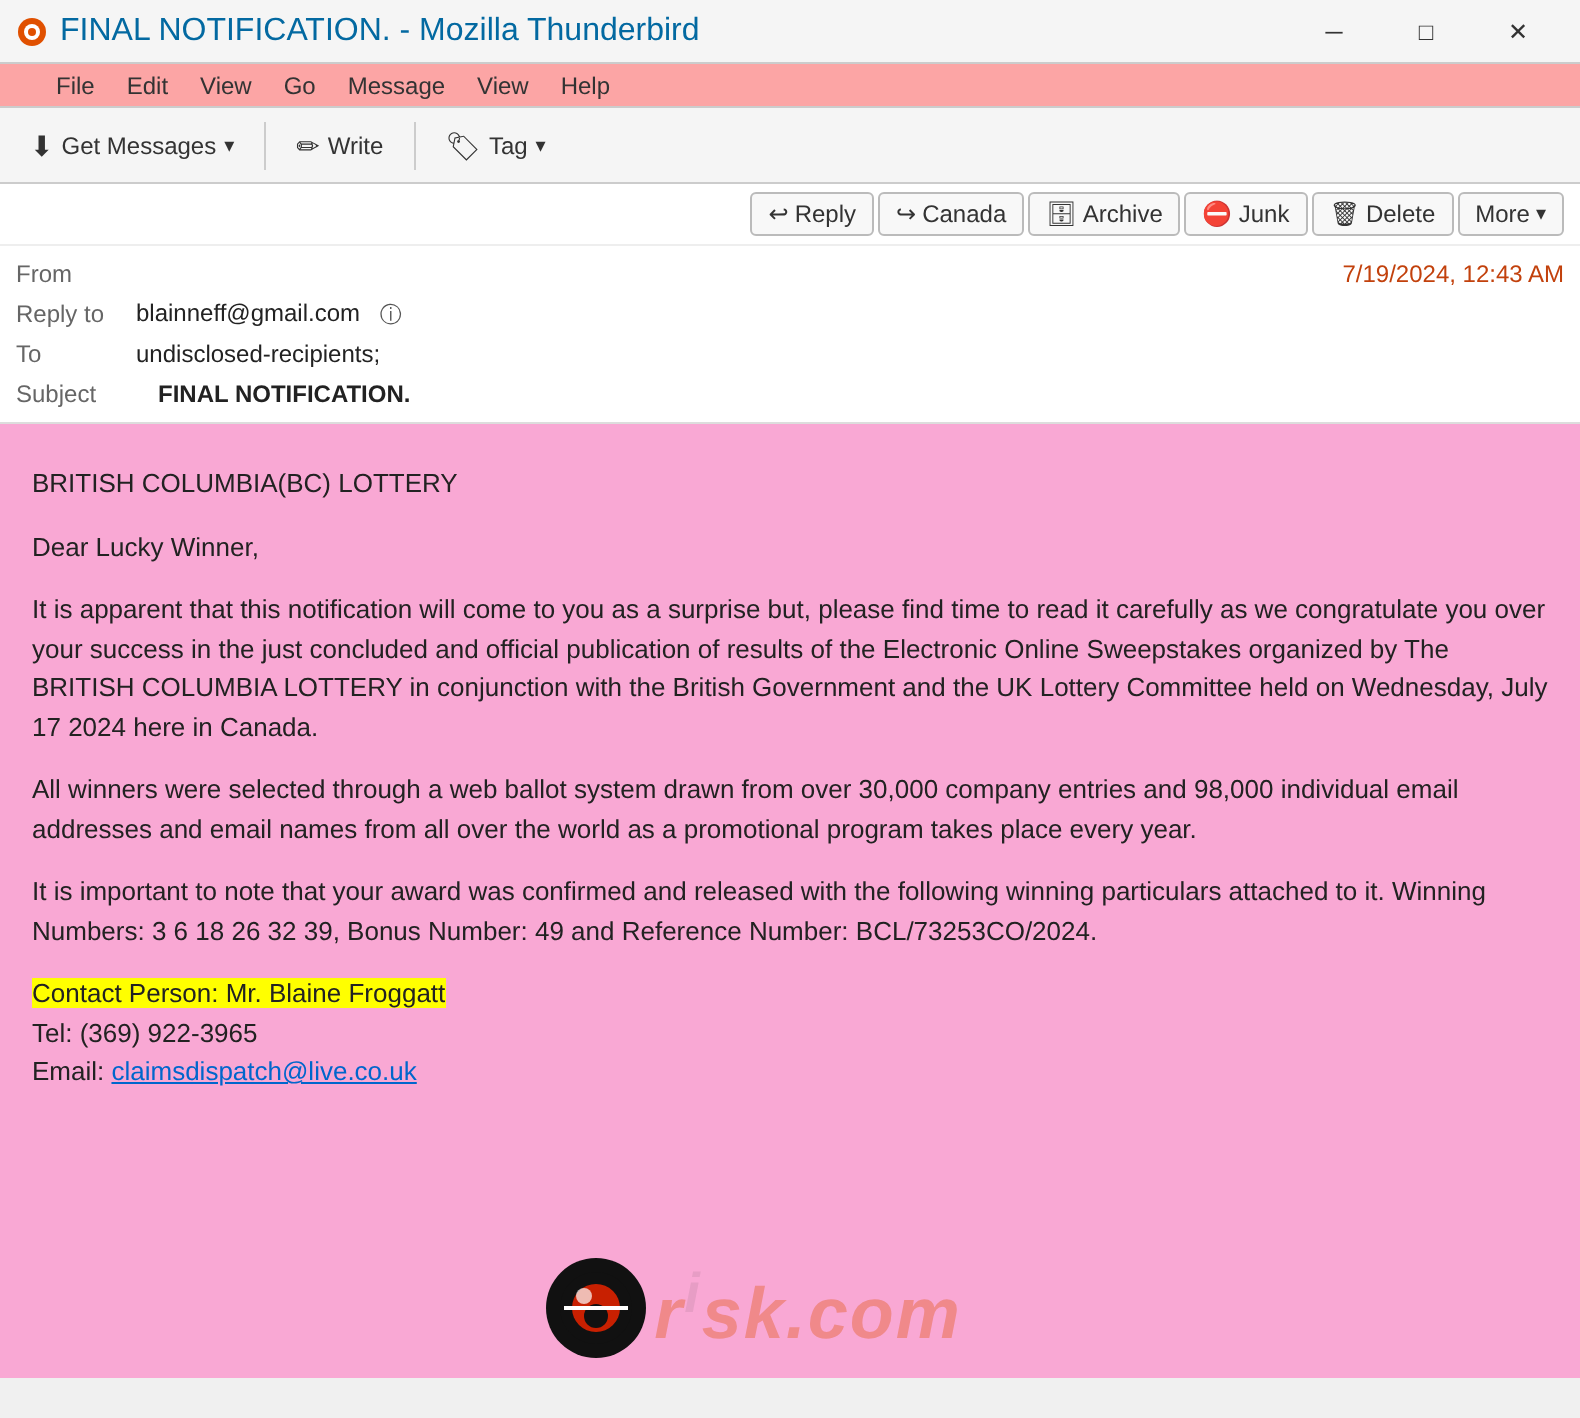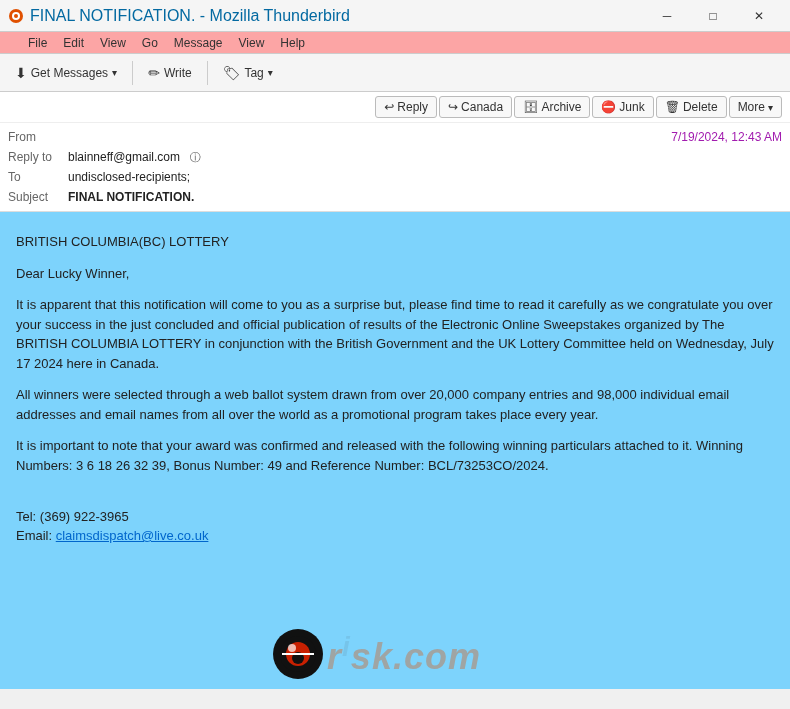--- a/index.html
+++ b/index.html
@@ -115,41 +115,41 @@
       color: #666;
       min-width: 60px;
       padding-right: 8px;
       font-size: 12px;
     }
     .header-value {
       flex: 1;
       color: #222;
       font-size: 12px;
     }
-    .header-value.bold { font-weight: bold; }
+    .header-value.bold { font-weight: bold; margin-left: 11px; }
     .header-date {
-      color: #a21caf;
+      color: #c2410c;
       font-size: 12px;
       margin-left: auto;
       white-space: nowrap;
     }
     .from-icons {
       display: inline-flex; gap: 3px; margin-left: 6px;
     }
     .small-icon {
       display: inline-flex; align-items: center; justify-content: center;
       width: 16px; height: 16px;
       font-size: 11px;
       color: #555;
       cursor: pointer;
     }
 
     
     .email-body {
-      background: #7dd3fc;
+      background: #f9a8d4;
       overflow-y: auto;
       height: calc(709px - 32px - 22px - 38px - 140px);
       padding: 20px 16px;
       font-size: 13px;
       line-height: 1.5;
       color: #222;
       position: relative;
     }
     .email-body p {
       margin-bottom: 12px;
@@ -297,24 +297,24 @@
     </div>
   </div>
 </div>
 
 <div class="email-body">
   <p>
     <span>BRITISH COLUMBIA(BC) LOTTERY</span><br>
   </p>
   <p>Dear Lucky Winner,</p>
   <p>It is apparent that this notification will come to you as a surprise but, please find time to read it carefully as we congratulate you over your success in the just concluded and official publication of results of the Electronic Online Sweepstakes organized by The BRITISH COLUMBIA LOTTERY in conjunction with the British Government and the UK Lottery Committee held on Wednesday, July 17 2024 here in Canada.</p>
-  <p>All winners were selected through a web ballot system drawn from over 20,000 company entries and 98,000 individual email addresses and email names from all over the world as a promotional program takes place every year.</p>
+  <p>All winners were selected through a web ballot system drawn from over 30,000 company entries and 98,000 individual email addresses and email names from all over the world as a promotional program takes place every year.</p>
   <p>It is important to note that your award was confirmed and released with the following winning particulars attached to it. Winning Numbers: 3 6 18 26 32 39, Bonus Number: 49 and Reference Number: BCL/73253CO/2024.</p>
   <p>
-    <br>
+    <span class="highlight-yellow">Contact Person: Mr. Blaine Froggatt</span><br>
     <span>Tel: (369) 922-3965</span><br>
     <span>Email: </span><a class="link-blue">claimsdispatch@live.co.uk</a>
   </p>
 </div>
 
 <div class="watermark">
   <div class="watermark-inner">
     <div class="watermark-logo">
       <svg width="40" height="40" viewBox="0 0 40 40">
         <circle cx="20" cy="20" r="18" fill="#111"></circle>

